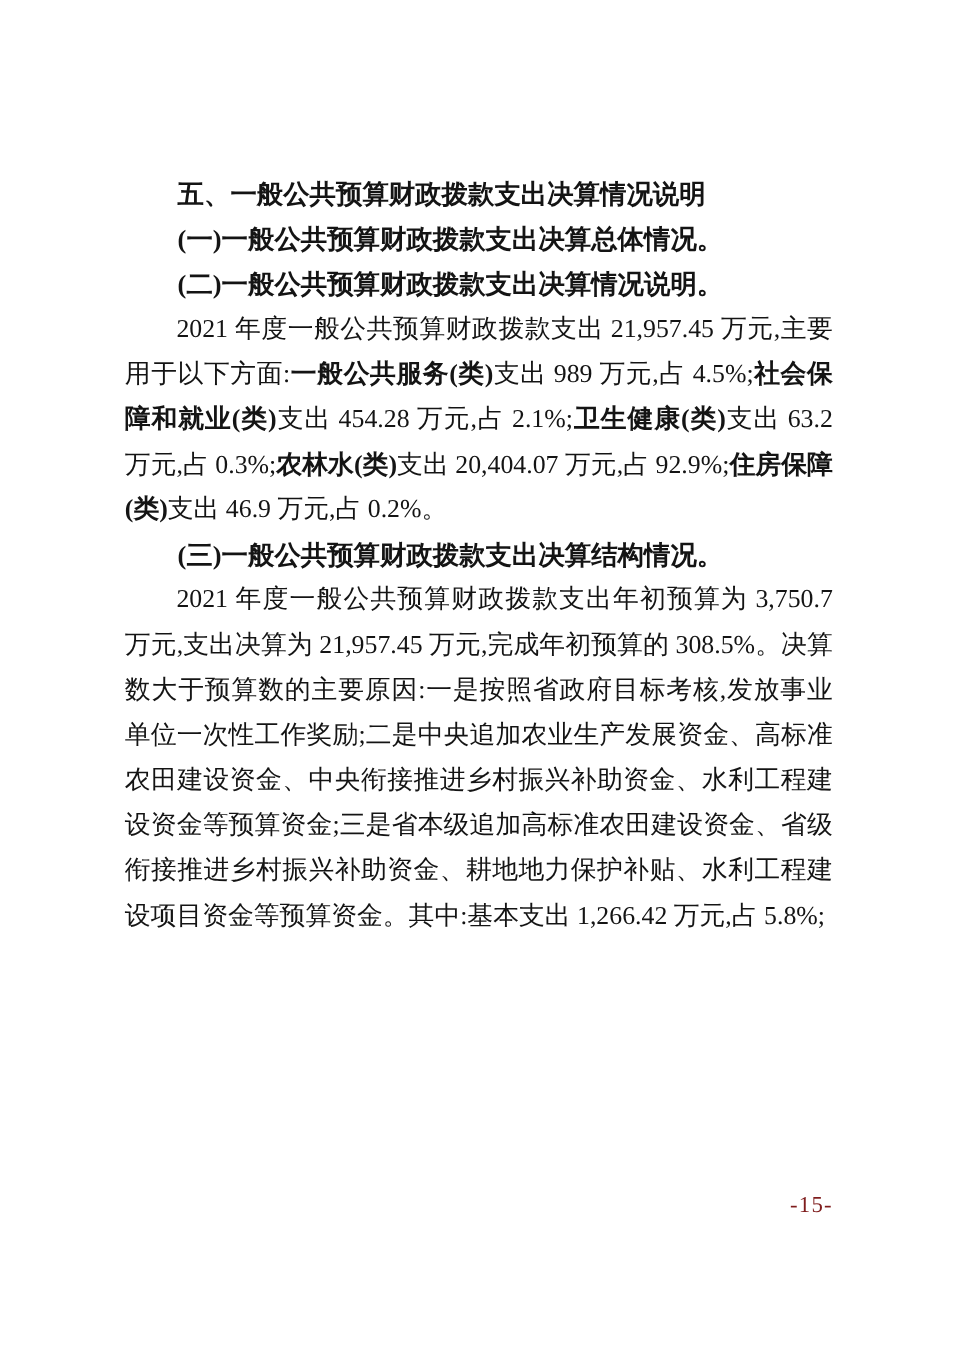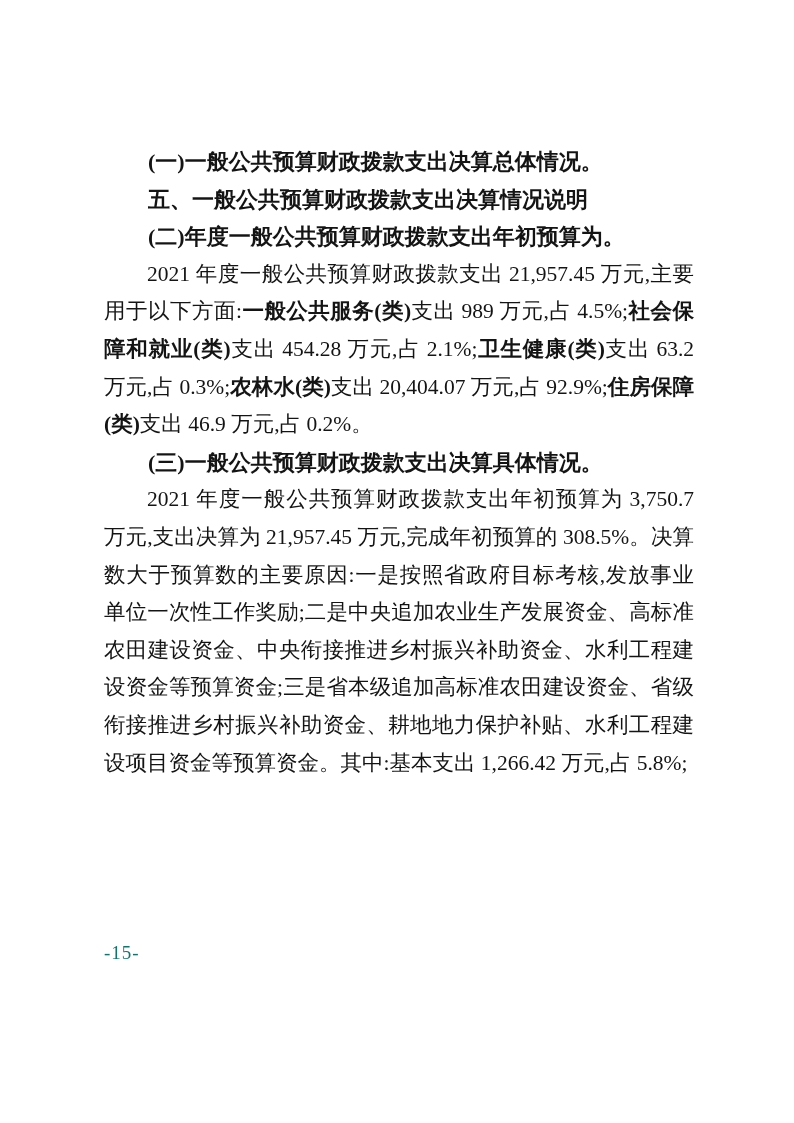--- a/index.html
+++ b/index.html
@@ -36,34 +36,35 @@
     font-size: 22px;
   }
   p.heading2 {
     font-weight: 700;
     font-size: 22px;
   }
   .run { font-weight: inherit; }
   .run.bold { font-weight: 700; }
   .footer {
     position: absolute;
-    left: 104px; top: 934px;
+    left: 104px; top: 986px;
     width: 590px;
+    text-align: right;
     font-size: 19px;
     line-height: 37.6px;
-    color: #0f766e;
+    color: #7f1d1d;
     letter-spacing: 1px;
   }
 </style>
 </head>
 <body>
 
 <div class="page">
   <div class="content">
+      <p class="sec heading1"><span class="run bold">五、一般公共预算财政拨款支出决算情况说明</span></p>
       <p class="sec heading2"><span class="run bold">(一)一般公共预算财政拨款支出决算总体情况。</span></p>
-      <p class="sec heading1"><span class="run bold">五、一般公共预算财政拨款支出决算情况说明</span></p>
-      <p class="sec heading2"><span class="run bold">(二)年度一般公共预算财政拨款支出年初预算为。</span></p>
+      <p class="sec heading2"><span class="run bold">(二)一般公共预算财政拨款支出决算情况说明。</span></p>
       <p class="sec paragraph"><span class="run">2021 年度一般公共预算财政拨款支出 21,957.45 万元,主要用于以下方面:</span><span class="run bold">一般公共服务(类)</span><span class="run">支出 989 万元,占 4.5%;</span><span class="run bold">社会保障和就业(类)</span><span class="run">支出 454.28 万元,占 2.1%;</span><span class="run bold">卫生健康(类)</span><span class="run">支出 63.2 万元,占 0.3%;</span><span class="run bold">农林水(类)</span><span class="run">支出 20,404.07 万元,占 92.9%;</span><span class="run bold">住房保障(类)</span><span class="run">支出 46.9 万元,占 0.2%。</span></p>
-      <p class="sec heading2"><span class="run bold">(三)一般公共预算财政拨款支出决算具体情况。</span></p>
+      <p class="sec heading2"><span class="run bold">(三)一般公共预算财政拨款支出决算结构情况。</span></p>
       <p class="sec paragraph"><span class="run">2021 年度一般公共预算财政拨款支出年初预算为 3,750.7 万元,支出决算为 21,957.45 万元,完成年初预算的 308.5%。决算数大于预算数的主要原因:一是按照省政府目标考核,发放事业单位一次性工作奖励;二是中央追加农业生产发展资金、高标准农田建设资金、中央衔接推进乡村振兴补助资金、水利工程建设资金等预算资金;三是省本级追加高标准农田建设资金、省级衔接推进乡村振兴补助资金、耕地地力保护补贴、水利工程建设项目资金等预算资金。其中:基本支出 1,266.42 万元,占 5.8%;</span></p>
     </div>
   <div class="footer">-15-</div>
 </div>
 
 </body></html>

